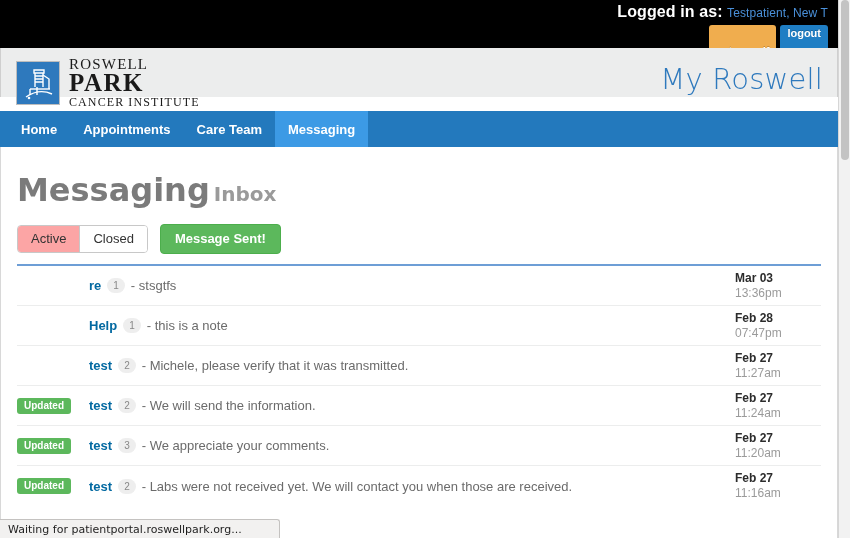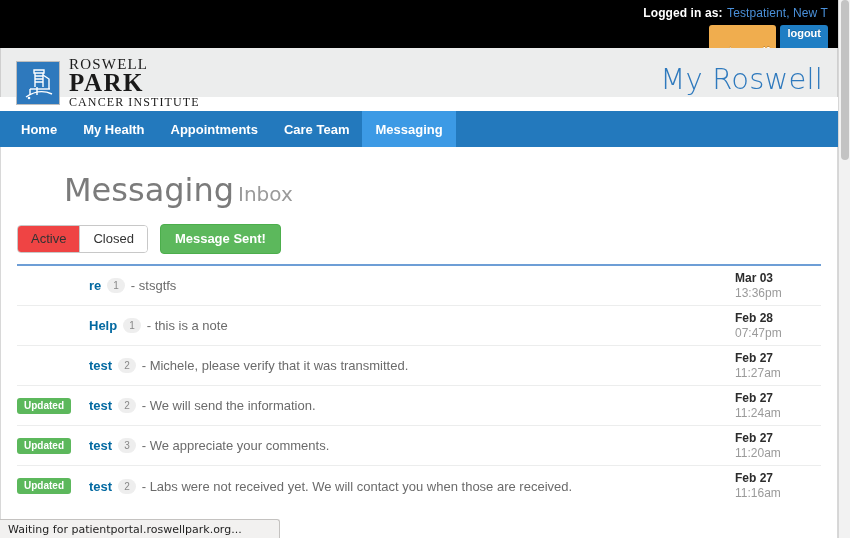--- a/index.html
+++ b/index.html
@@ -32,21 +32,21 @@
   }
   .topbar-right {
     position: absolute;
     right: 10px;
     top: 3px;
     text-align: right;
     line-height: 1.15;
   }
   .logged-label {
     color: #ffffff;
-    font-size: 12px;
+    font-size: 16px;
     font-weight: bold;
     letter-spacing: 0.1px;
   }
   .logged-user {
     color: #4a90d9;
     font-size: 12px;
     font-weight: normal;
     letter-spacing: 0.1px;
   }
   .topbar-buttons {
@@ -176,24 +176,23 @@
     background: #ffffff;
     border-left: 1px solid #d8d8d8;
     border-right: 1px solid #d8d8d8;
     padding: 0 16px;
   }
 
   .page-title {
     margin-top: 26px;
     color: #7b7b7b;
     font-family: "DejaVu Sans", sans-serif;
-    font-weight: 400;
+    font-weight: 700;
     font-size: 32px;
     line-height: 34px;
-    margin-left: 47px;
   }
   .page-title .sub {
     font-size: 20px;
     color: #9a9a9a;
     margin-left: 4px;
   }
 
   .toolbar {
     margin-top: 13px;
     display: flex;
@@ -210,21 +209,21 @@
   .btn-seg {
     font-size: 13px;
     color: #333333;
     padding: 5px 13px 6px 13px;
     background: #ffffff;
     border: none;
     cursor: pointer;
     font-family: "Liberation Sans", sans-serif;
   }
   .btn-seg.selected {
-    background: #ef4444;
+    background: #fca5a5;
     border-right: 1px solid #c8c8c8;
     text-align: right;
   }
   .btn-green {
     background: #5cb85c;
     color: #ffffff;
     font-size: 13px;
     font-weight: bold;
     border: 1px solid #4cae4c;
     border-radius: 4px;
@@ -401,21 +400,20 @@
         <span class="logo-roswell">ROSWELL</span>
         <span class="logo-park">PARK</span>
         <span class="logo-ci">CANCER INSTITUTE</span>
       </div>
     </div>
     <div class="my-roswell">My Roswell</div>
   </div>
 
   <div class="navbar">
     <div class="nav-item">Home</div>
-    <div class="nav-item">My Health</div>
     <div class="nav-item">Appointments</div>
     <div class="nav-item">Care Team</div>
     <div class="nav-item active">Messaging</div>
   </div>
 
   <div class="content">
 
     <div class="page-title">
       <span>Messaging</span><span class="sub">Inbox</span>
     </div>

